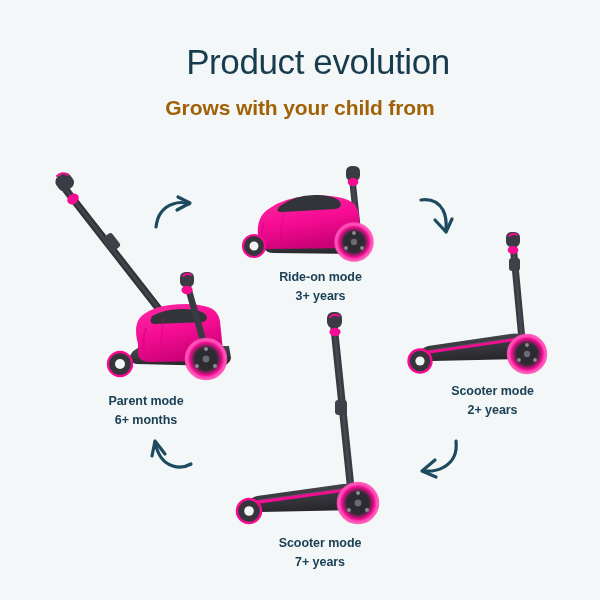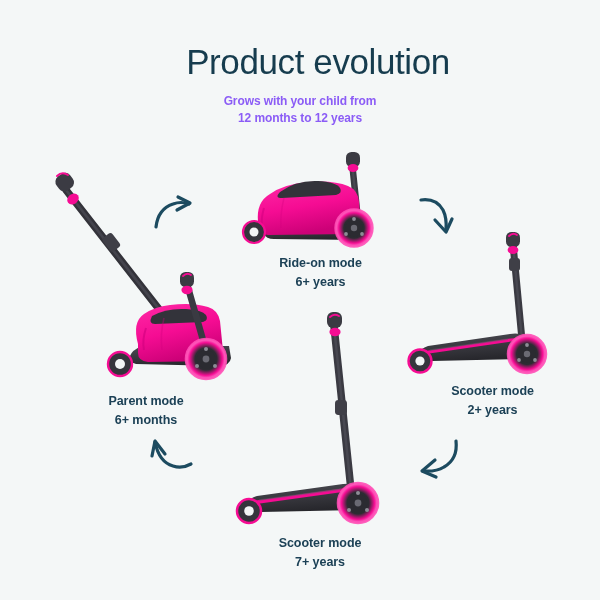--- a/index.html
+++ b/index.html
@@ -33,23 +33,23 @@
     font-size: 35px;
     font-weight: 400;
     letter-spacing: -0.4px;
     color: #163c4e;
     line-height: 1.12;
     padding-left: 36px;
   }
 
   .subtitle {
     margin-top: 12px;
-    font-size: 12px;
+    font-size: 21px;
     font-weight: 600;
-    color: #8b5cf6;
+    color: #a16207;
     line-height: 1.42;
     letter-spacing: -0.1px;
   }
 
   
   .stage {
     position: absolute;
   }
 
   .stage-figure {
@@ -63,21 +63,21 @@
     font-size: 12.5px;
     font-weight: 700;
     line-height: 1.5;
     letter-spacing: -0.05px;
   }
 
   .stage-caption .mode { display: block; }
   .stage-caption .age  { display: block; }
 
   #stage-parent   { left: 46px;  top: 168px; width: 200px; }
-  #stage-rideon   { left: 228px; top: 160px; width: 185px; }
+  #stage-rideon   { left: 228px; top: 174px; width: 185px; }
   #stage-scooter3 { left: 400px; top: 228px; width: 185px; }
   #stage-scooter9 { left: 225px; top: 300px; width: 190px; }
 
   #stage-parent   .stage-figure { height: 212px; }
   #stage-rideon   .stage-figure { height: 88px;  }
   #stage-scooter3 .stage-figure { height: 148px; }
   #stage-scooter9 .stage-figure { height: 228px; }
 
   #stage-parent   .stage-caption { margin-top: 12px; }
   #stage-rideon   .stage-caption { margin-top: 6px; }
@@ -95,21 +95,20 @@
 </style>
 </head>
 <body>
 
 <div id="infographic">
 
   <div class="header">
     <div class="title">Product evolution</div>
     <div class="subtitle">
       <div>Grows with your child from</div>
-      <div>12 months to 12 years</div>
     </div>
   </div>
 
   <div class="stage" id="stage-parent">
     <div class="stage-figure">
       <svg width="200" height="212" viewBox="0 0 200 212">
         <defs>
           <linearGradient id="pk-a" x1="0" y1="0" x2="0.4" y2="1">
             <stop offset="0" stop-color="#ff2aa6"></stop>
             <stop offset="0.55" stop-color="#f50c93"></stop>
@@ -228,21 +227,21 @@
           <circle cx="126" cy="68" r="9" fill="#2b2b31"></circle>
           <circle cx="126" cy="68" r="3.2" fill="#6a6a73"></circle>
           <circle cx="118" cy="74" r="1.9" fill="#8d8d96"></circle>
           <circle cx="134" cy="74" r="1.9" fill="#8d8d96"></circle>
           <circle cx="126" cy="59" r="1.9" fill="#8d8d96"></circle>
         </g>
       </svg>
     </div>
     <div class="stage-caption">
       <span class="mode">Ride-on mode</span>
-      <span class="age">6+ years</span>
+      <span class="age">3+ years</span>
     </div>
   </div>
 
   <div class="stage" id="stage-scooter3">
     <div class="stage-figure">
       <svg width="185" height="148" viewBox="0 0 185 148">
         <defs>
           <linearGradient id="dk-c" x1="0" y1="0" x2="0.3" y2="1">
             <stop offset="0" stop-color="#4c4c54"></stop>
             <stop offset="1" stop-color="#27272c"></stop>

